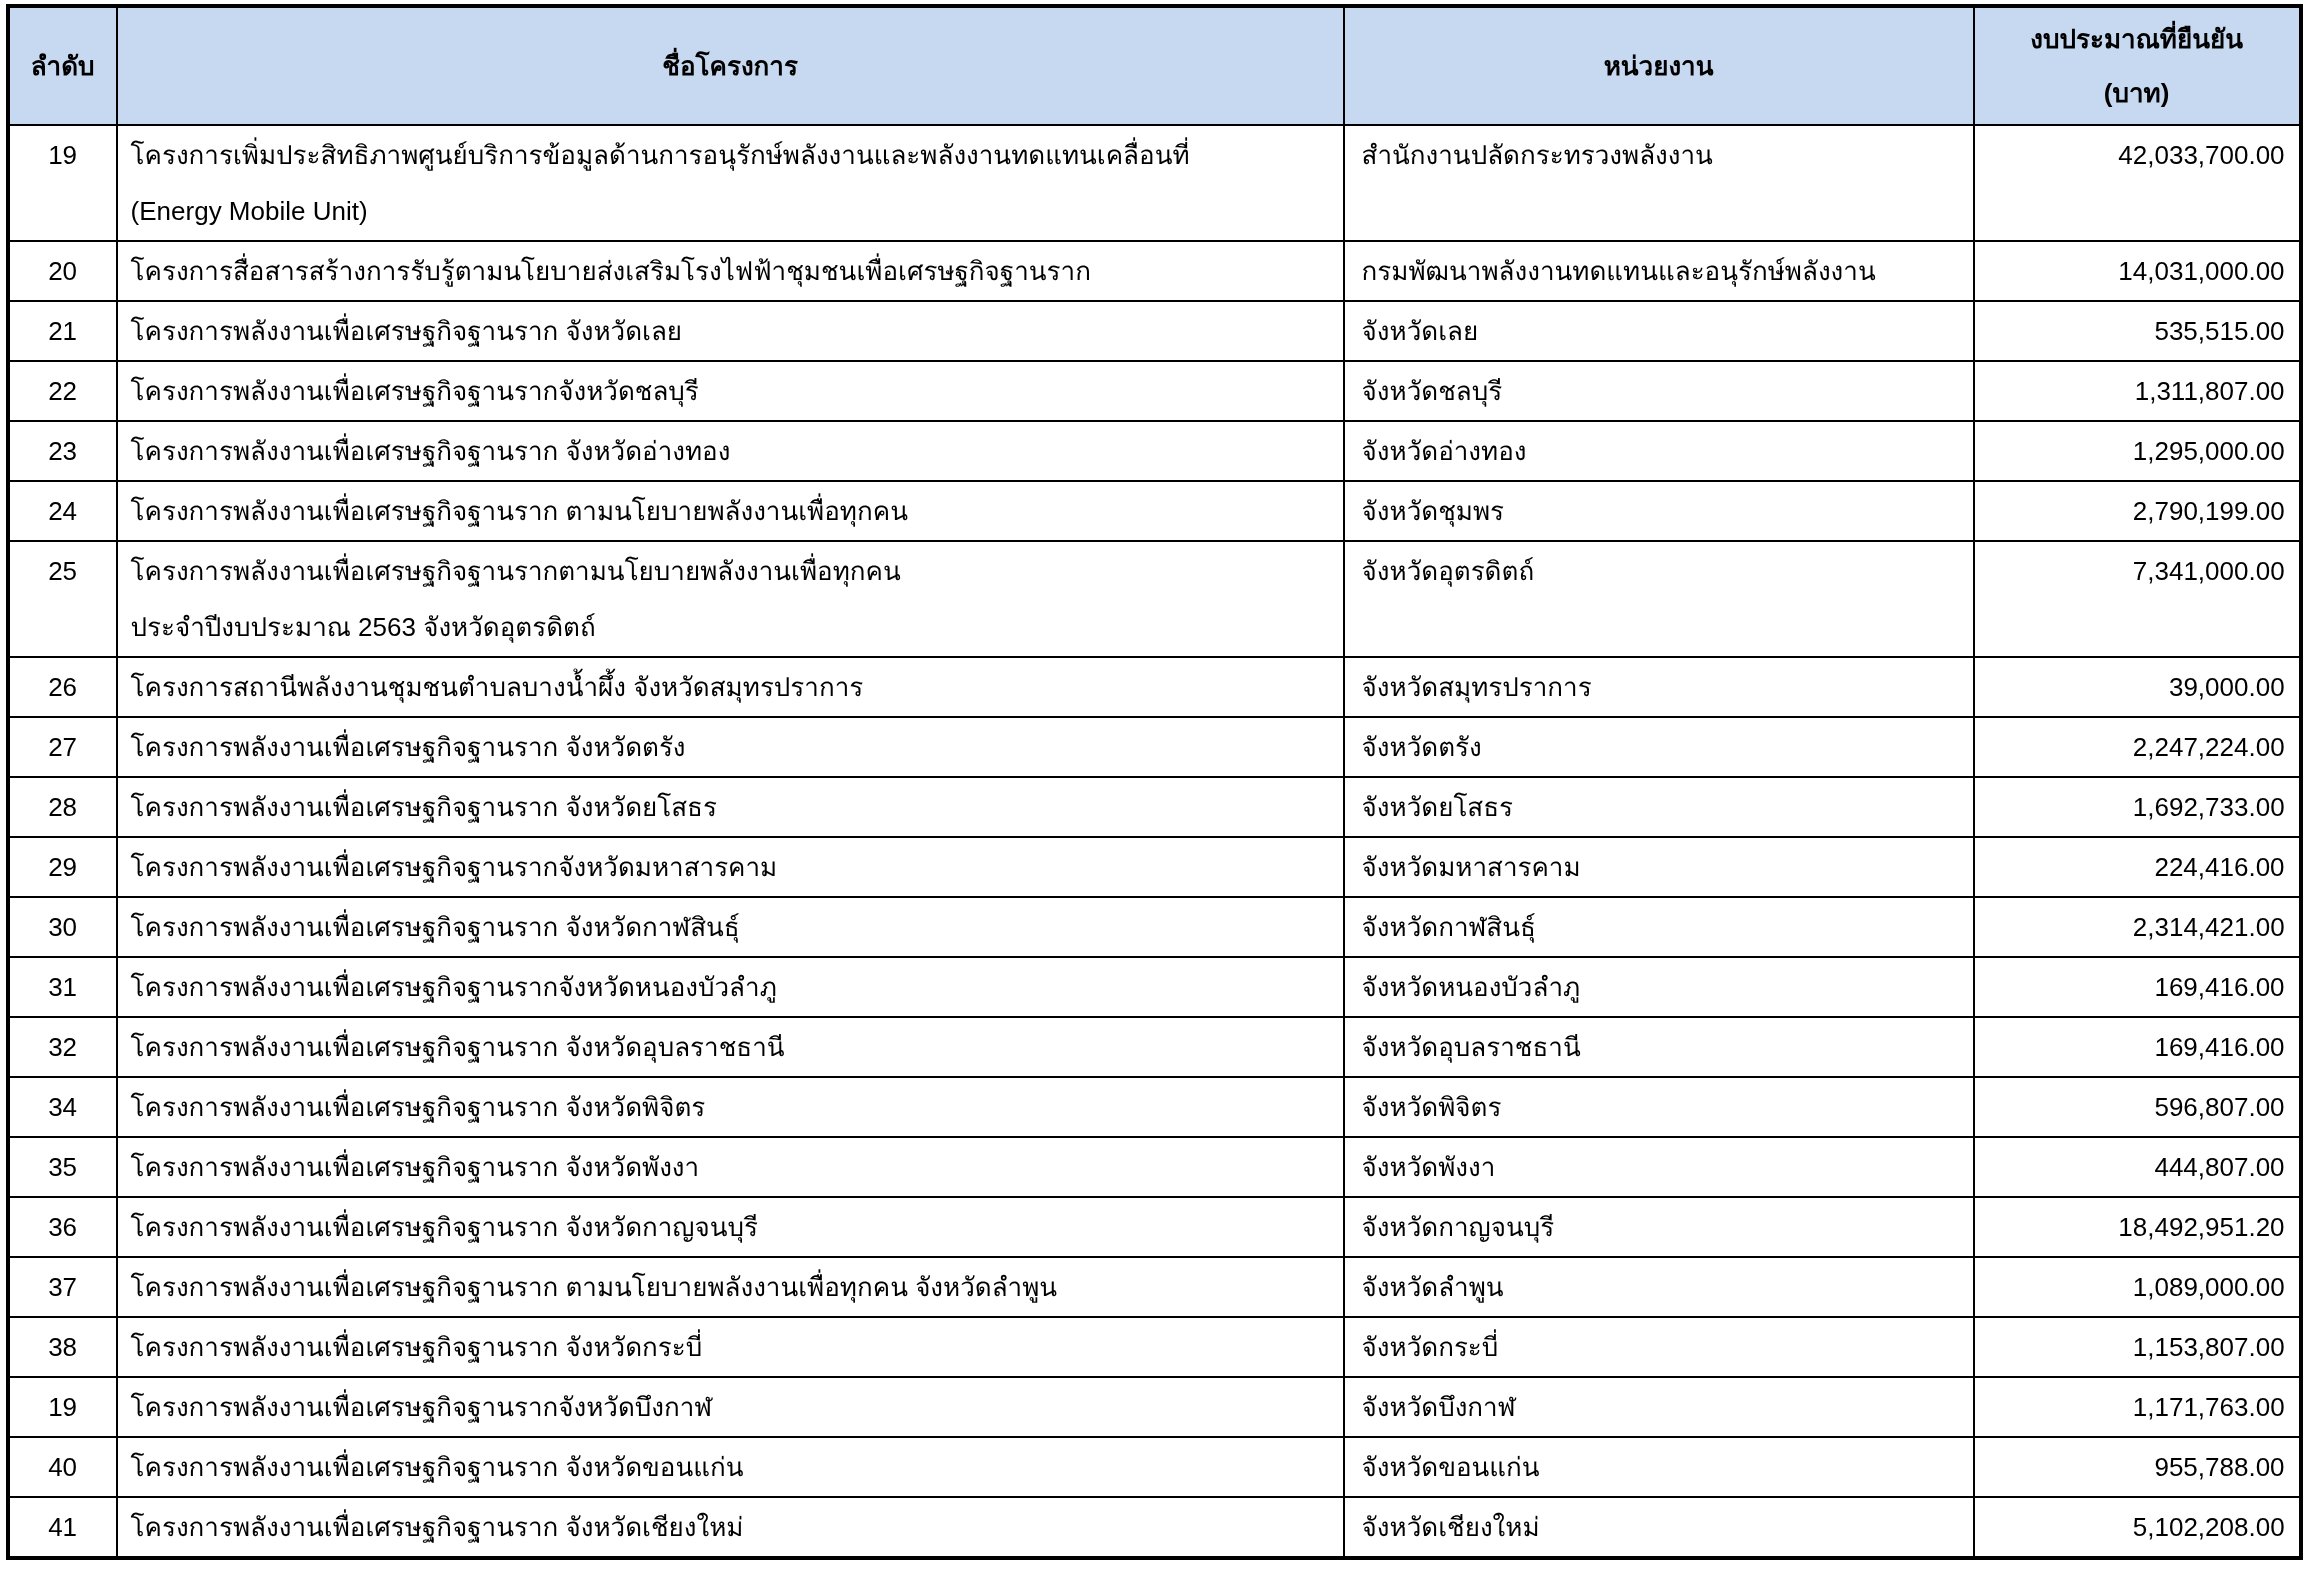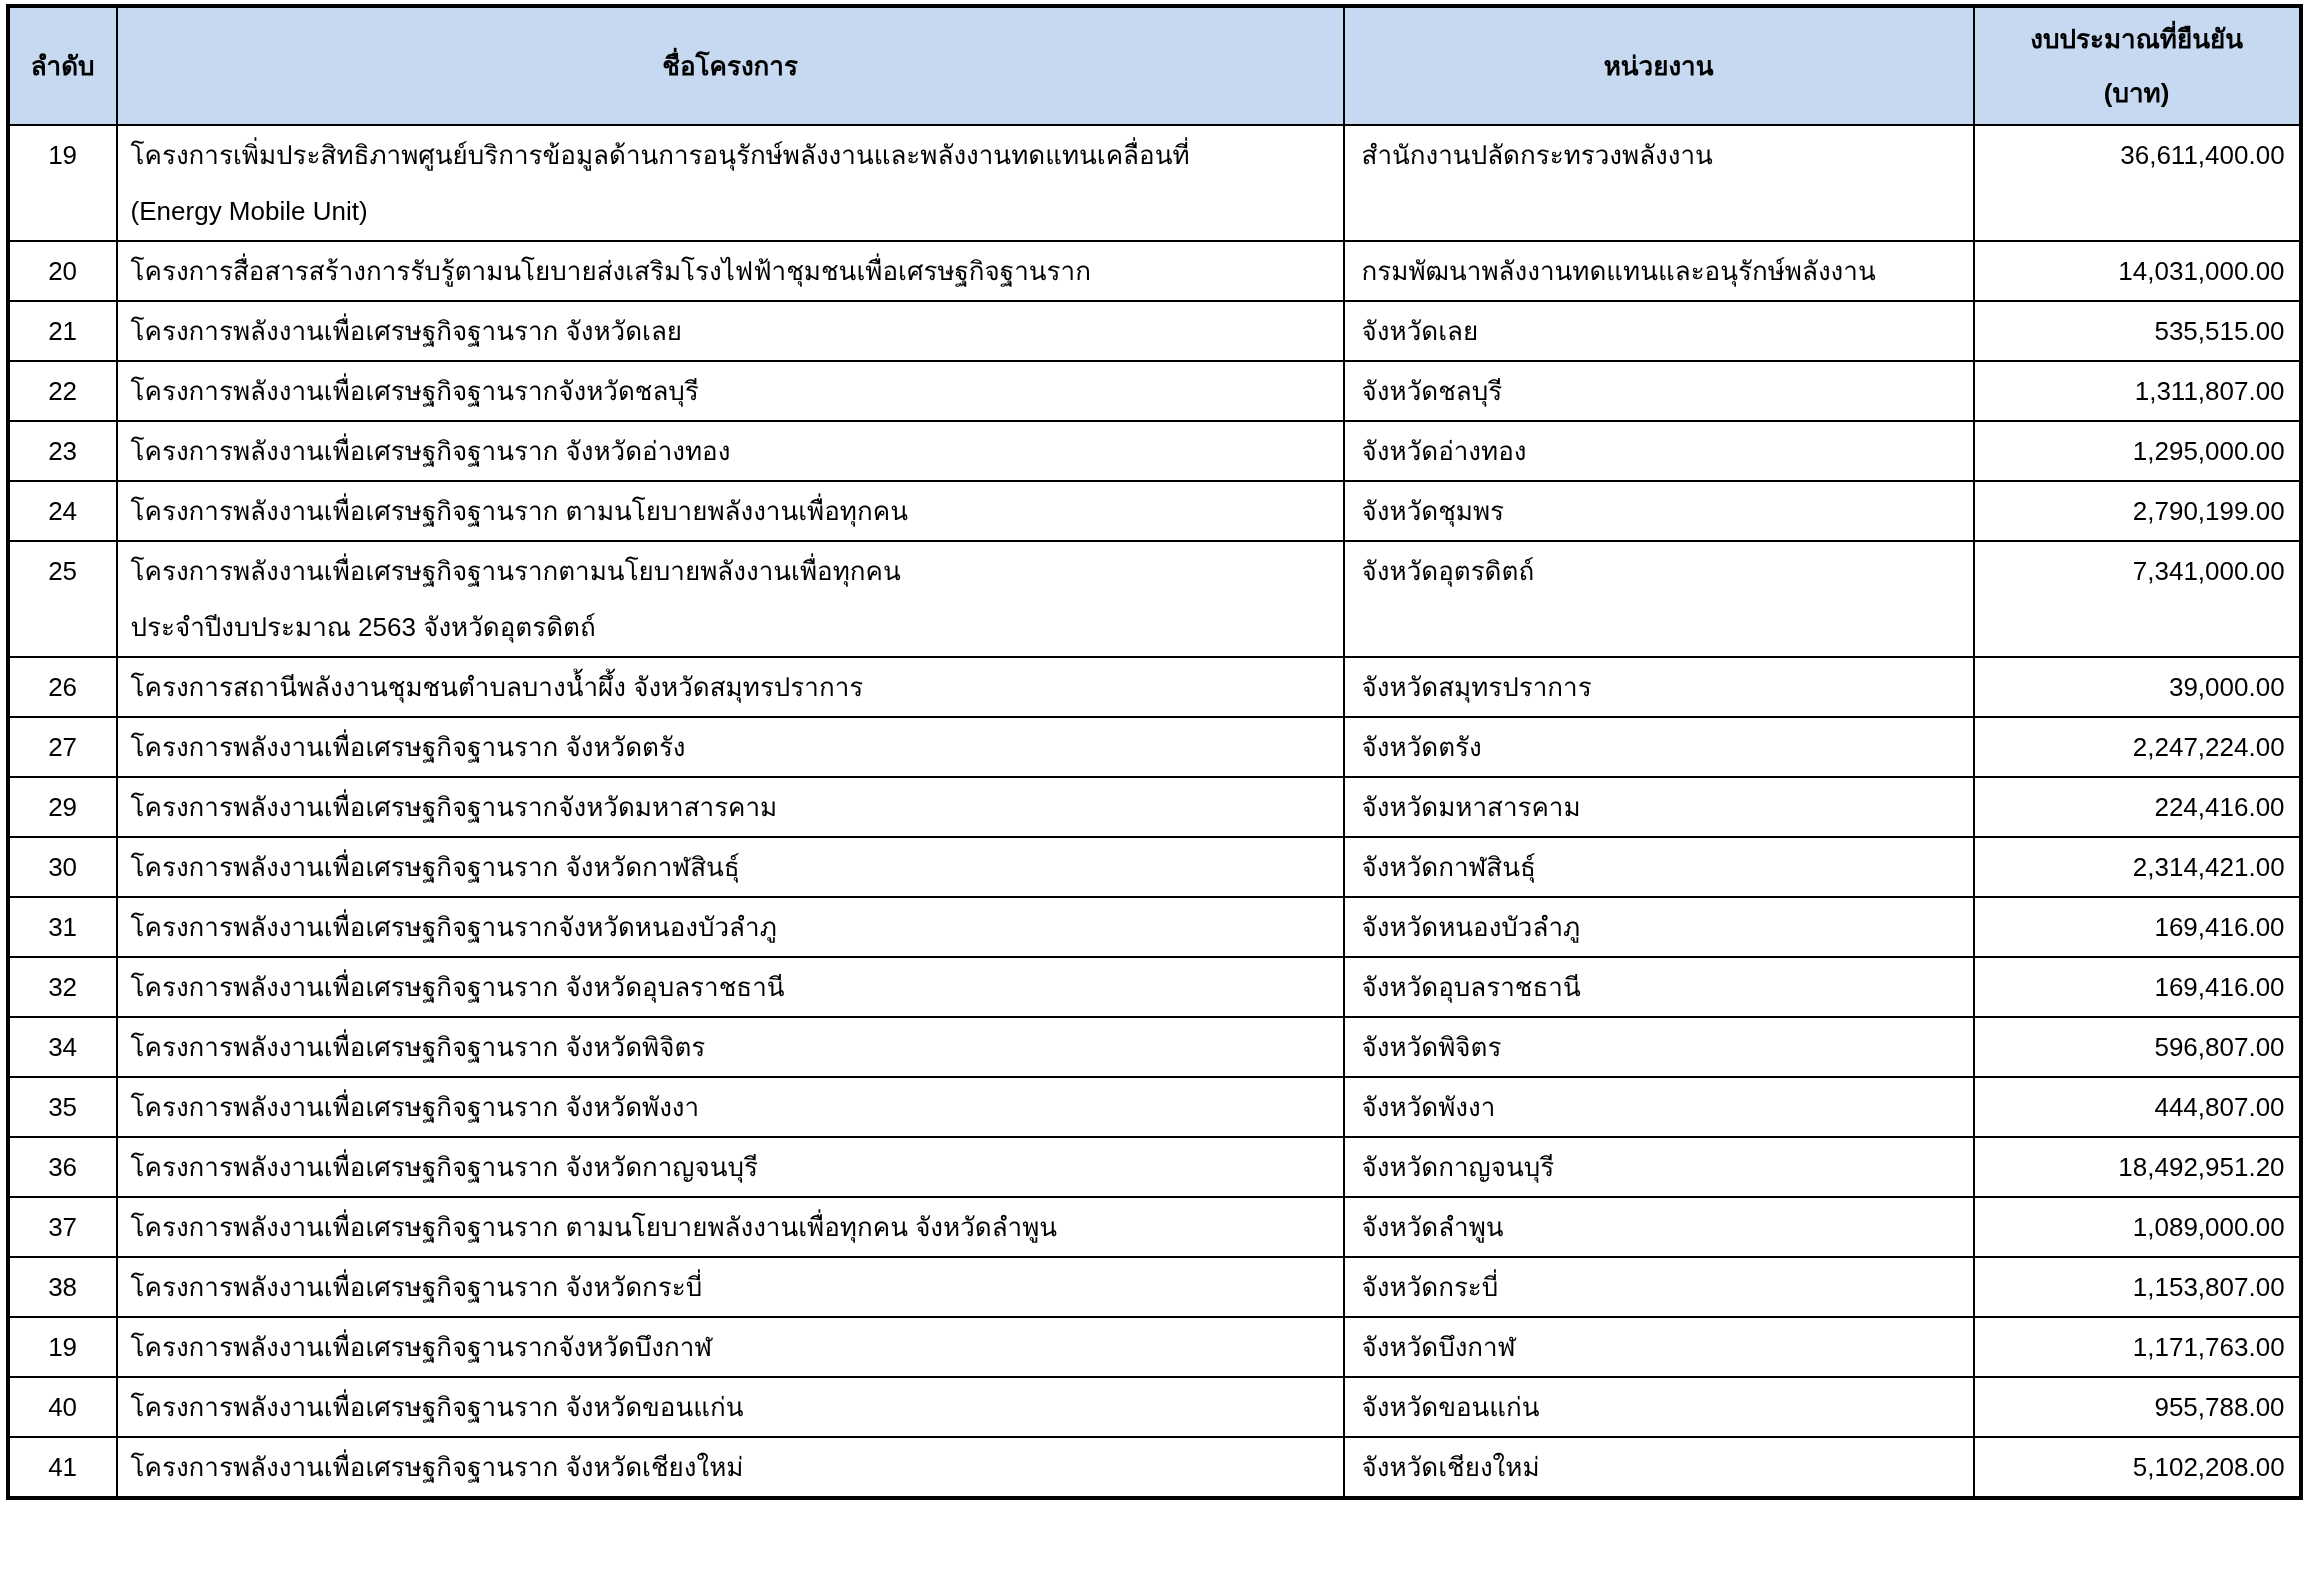--- a/index.html
+++ b/index.html
@@ -91,21 +91,21 @@
         <th>งบประมาณที่ยืนยัน
 (บาท)</th>
       </tr>
     </thead>
     <tbody>
         <tr>
     <td class="cell-no">19</td>
     <td class="cell-project">โครงการเพิ่มประสิทธิภาพศูนย์บริการข้อมูลด้านการอนุรักษ์พลังงานและพลังงานทดแทนเคลื่อนที่
 (Energy Mobile Unit)</td>
     <td class="cell-agency">สำนักงานปลัดกระทรวงพลังงาน</td>
-    <td class="cell-budget">36,611,400.00</td>
+    <td class="cell-budget">42,033,700.00</td>
   </tr>
         <tr>
     <td class="cell-no">20</td>
     <td class="cell-project">โครงการสื่อสารสร้างการรับรู้ตามนโยบายส่งเสริมโรงไฟฟ้าชุมชนเพื่อเศรษฐกิจฐานราก</td>
     <td class="cell-agency">กรมพัฒนาพลังงานทดแทนและอนุรักษ์พลังงาน</td>
     <td class="cell-budget">14,031,000.00</td>
   </tr>
         <tr>
     <td class="cell-no">21</td>
     <td class="cell-project">โครงการพลังงานเพื่อเศรษฐกิจฐานราก จังหวัดเลย</td>
@@ -141,20 +141,26 @@
     <td class="cell-no">26</td>
     <td class="cell-project">โครงการสถานีพลังงานชุมชนตำบลบางน้ำผึ้ง จังหวัดสมุทรปราการ</td>
     <td class="cell-agency">จังหวัดสมุทรปราการ</td>
     <td class="cell-budget">39,000.00</td>
   </tr>
         <tr>
     <td class="cell-no">27</td>
     <td class="cell-project">โครงการพลังงานเพื่อเศรษฐกิจฐานราก จังหวัดตรัง</td>
     <td class="cell-agency">จังหวัดตรัง</td>
     <td class="cell-budget">2,247,224.00</td>
+  </tr>
+        <tr>
+    <td class="cell-no">28</td>
+    <td class="cell-project">โครงการพลังงานเพื่อเศรษฐกิจฐานราก จังหวัดยโสธร</td>
+    <td class="cell-agency">จังหวัดยโสธร</td>
+    <td class="cell-budget">1,692,733.00</td>
   </tr>
         <tr>
     <td class="cell-no">29</td>
     <td class="cell-project">โครงการพลังงานเพื่อเศรษฐกิจฐานรากจังหวัดมหาสารคาม</td>
     <td class="cell-agency">จังหวัดมหาสารคาม</td>
     <td class="cell-budget">224,416.00</td>
   </tr>
         <tr>
     <td class="cell-no">30</td>
     <td class="cell-project">โครงการพลังงานเพื่อเศรษฐกิจฐานราก จังหวัดกาฬสินธุ์</td>

